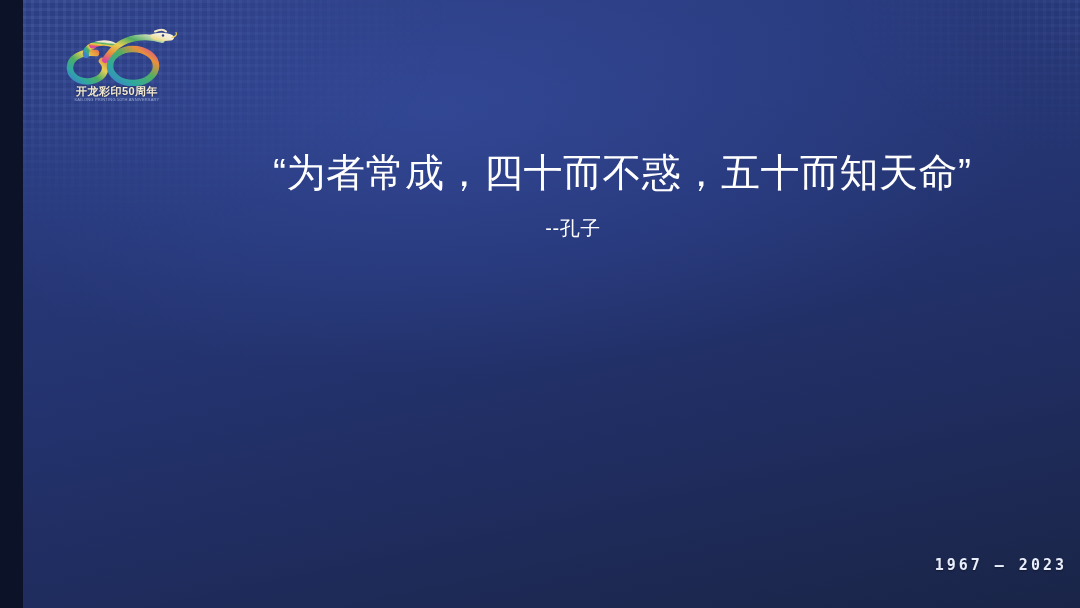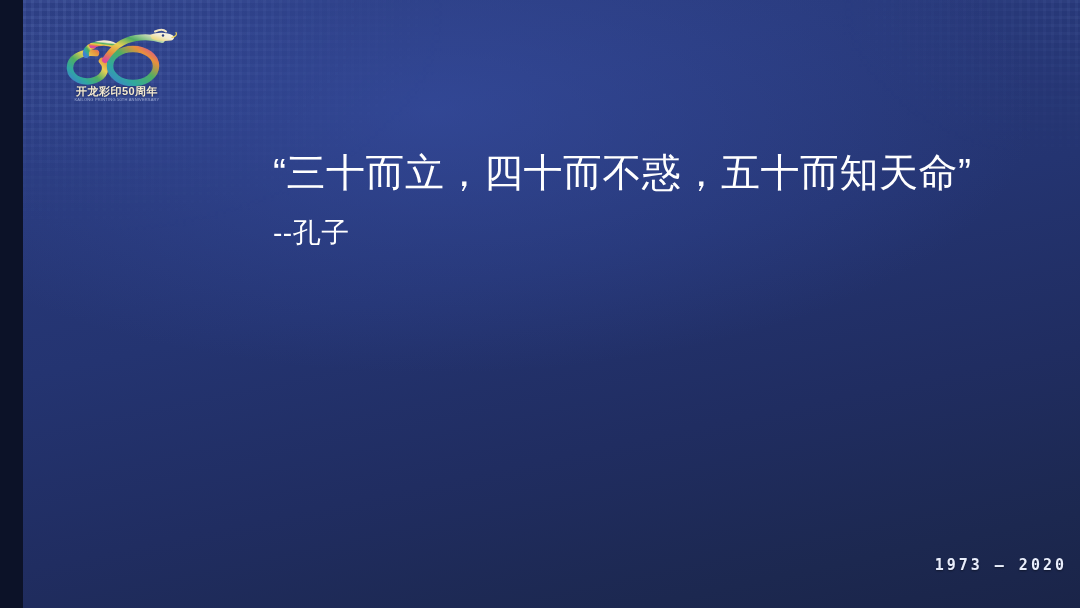--- a/index.html
+++ b/index.html
@@ -91,22 +91,22 @@
   }
   .quote-line {
     font-size: 39px;
     line-height: 1.18;
     color: #ffffff;
     letter-spacing: 0.5px;
     white-space: nowrap;
   }
   .attribution {
     margin-top: 20px;
-    text-align: left;
-    font-size: 28px;
+    text-align: center;
+    font-size: 20px;
     line-height: 1.2;
     color: #ffffff;
     letter-spacing: 0.5px;
   }
   .block-gap { height: 48px; }
 
   
   .years {
     position: absolute;
     right: 36px;
@@ -174,24 +174,24 @@
 
       <path d="M230 31 C238 29, 240 25, 238 21" fill="none" stroke="#e7cf54" stroke-width="2.4" stroke-linecap="round"></path>
     </svg>
     <div class="logo-caption">开龙彩印50周年</div>
     <div class="logo-subcaption">KAILONG PRINTING 50TH ANNIVERSARY</div>
   </div>
 
   <div class="content">
 
     <div>
-      <div class="quote-line">“三十而立，四十而不惑，五十而知天命”</div>
+      <div class="quote-line">“为者常成，四十而不惑，五十而知天命”</div>
       <div class="attribution">--孔子</div>
     </div>
 
     <div class="block-gap"></div>
 
 
   </div>
 
-  <div class="years">1973 — 2020</div>
+  <div class="years">1967 — 2023</div>
 
 </div>
 
 </body></html>

